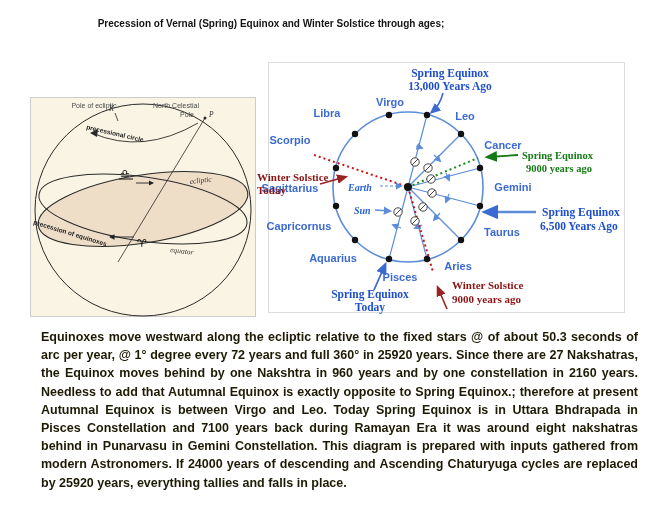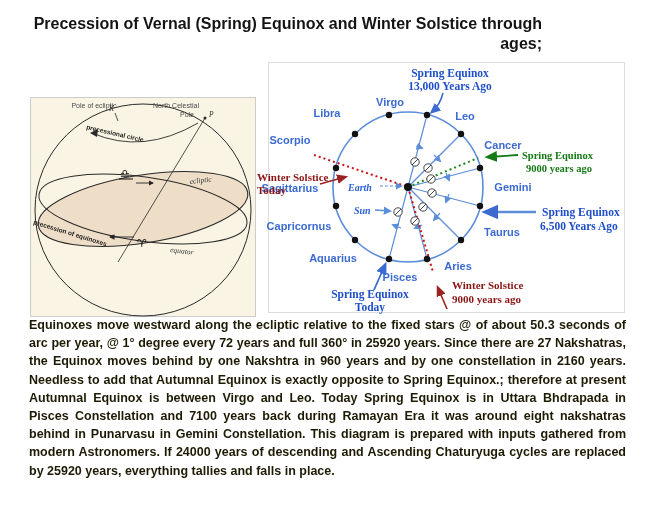--- a/index.html
+++ b/index.html
@@ -1,30 +1,30 @@
 <!DOCTYPE html>
 <html><head>
 <meta charset="utf-8">
 <style>
   html,body{margin:0;padding:0;background:#ffffff;}
   .page{position:relative;width:654px;height:513px;background:#ffffff;overflow:hidden;
         font-family:"Liberation Sans",sans-serif;}
-  .title{position:absolute;left:0;top:14px;width:542px;text-align:right;
-         font-weight:bold;font-size:16px;line-height:20px;color:#141414;}
+  .title{position:absolute;left:0;top:14px;width:542px;text-align:center;
+         font-weight:bold;font-size:10px;line-height:20px;color:#141414;}
   svg text{user-select:none;}
   .sph-label{font-family:"Liberation Sans",sans-serif;font-size:7px;fill:#4a4a4a;}
   .sph-italic{font-family:"Liberation Serif",serif;font-style:italic;font-size:7.5px;fill:#333;}
   .sph-glyph{font-family:"DejaVu Sans",sans-serif;font-size:11px;font-weight:bold;fill:#111;}
   .sph-rot{font-family:"Liberation Sans",sans-serif;font-size:6.5px;font-weight:bold;fill:#222;}
   .zsign{font-family:"Liberation Sans",sans-serif;font-size:11px;font-weight:bold;fill:#3b6ad1;}
   .ann-blue{font-family:"Liberation Serif",serif;font-size:11.5px;font-weight:bold;fill:#1f4fc8;}
   .ann-green{font-family:"Liberation Serif",serif;font-size:10.5px;font-weight:bold;fill:#157a15;}
   .ann-red{font-family:"Liberation Serif",serif;font-size:11px;font-weight:bold;fill:#8b1515;}
   .ann-ital{font-family:"Liberation Serif",serif;font-style:italic;font-size:10px;font-weight:bold;fill:#2b63d9;}
-  .body-text{position:absolute;left:29px;top:316px;width:597px;margin:0;
+  .body-text{position:absolute;left:29px;top:316px;width:597px;margin:12px;
              font-weight:bold;font-size:12.5px;line-height:18.2px;color:#1e1b05;
              text-align:justify;}
 </style>
 </head>
 <body>
 
 <div class="page">
 
   <div class="title">
     <div>Precession of Vernal (Spring) Equinox and Winter Solstice  through ages;</div>

